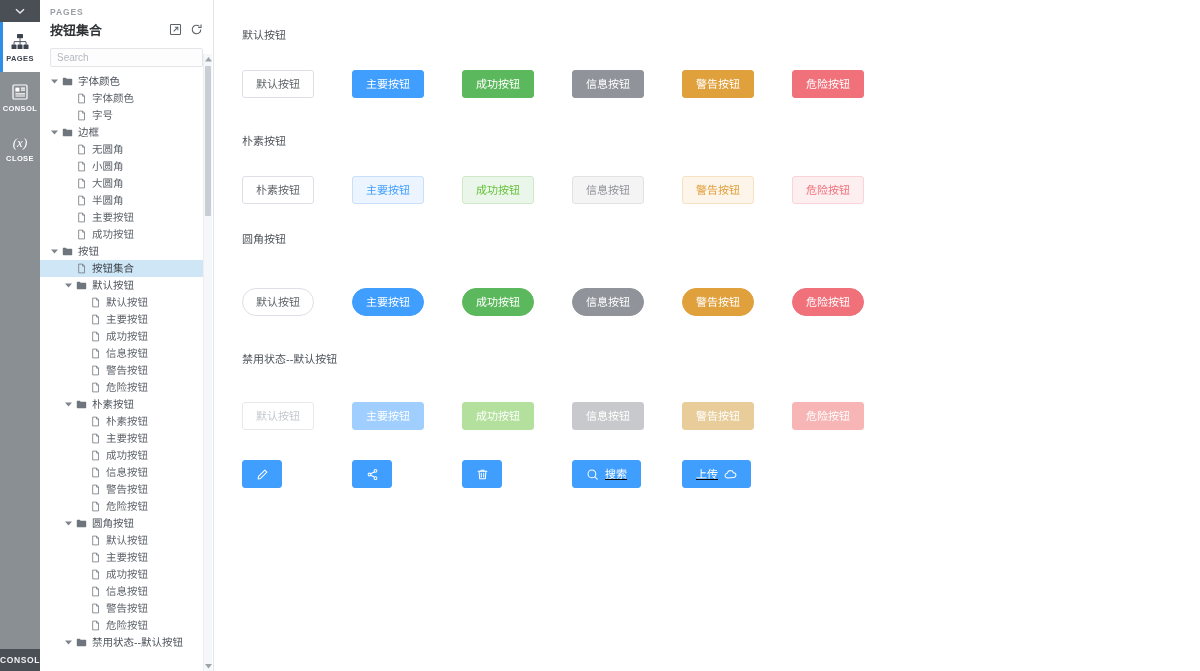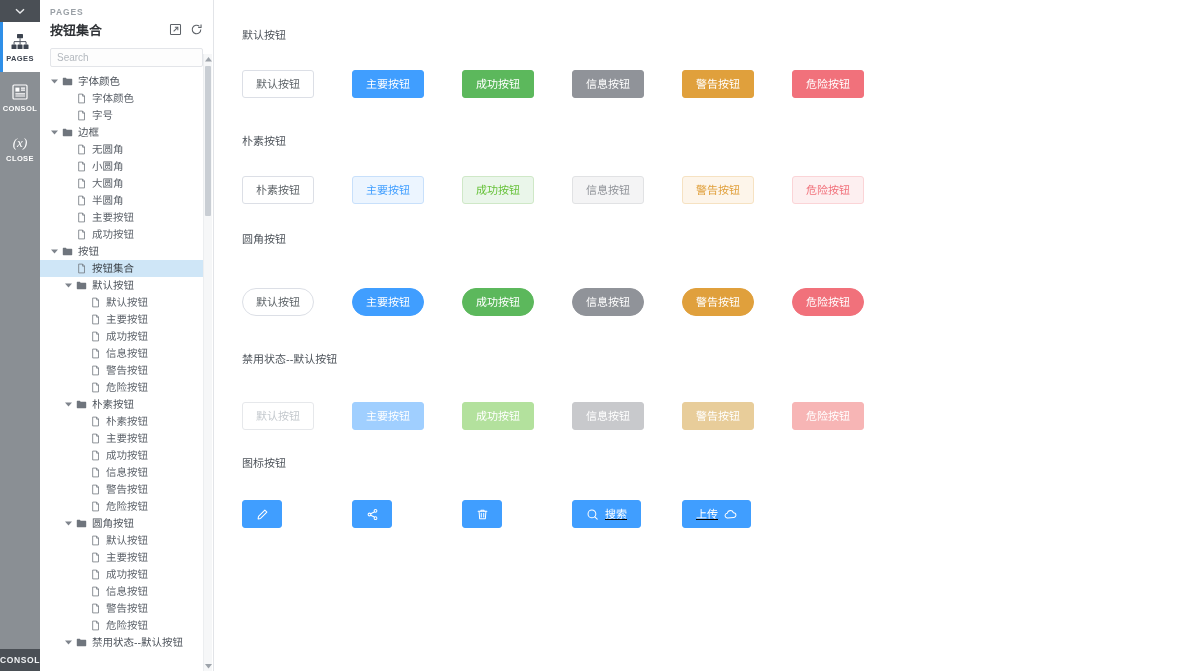--- a/index.html
+++ b/index.html
@@ -760,21 +760,20 @@
               </button>
             </div>
             <div class="cell">
               <button class="btn d-danger" disabled="disabled">
                 <span>危险按钮</span>
               </button>
             </div>
           </div>
         </div>
         <div class="section" style="margin-bottom: 0px;">
-          <div class="sec-title">图标按钮</div>
           <div class="btn-row" style="margin-top: 30px; text-decoration: underline;">
             <div class="cell">
               <button class="btn v-primary icon-only">
                 <svg width="13" height="13" viewBox="0 0 16 16" fill="none" stroke="currentColor" stroke-width="1.25" stroke-linecap="round" stroke-linejoin="round">
                   <path d="M10.9 2.6l2.5 2.5L5.6 12.9 2.6 13.4l.5-3z"></path>
                 </svg>
               </button>
             </div>
             <div class="cell">
               <button class="btn v-primary icon-only">

